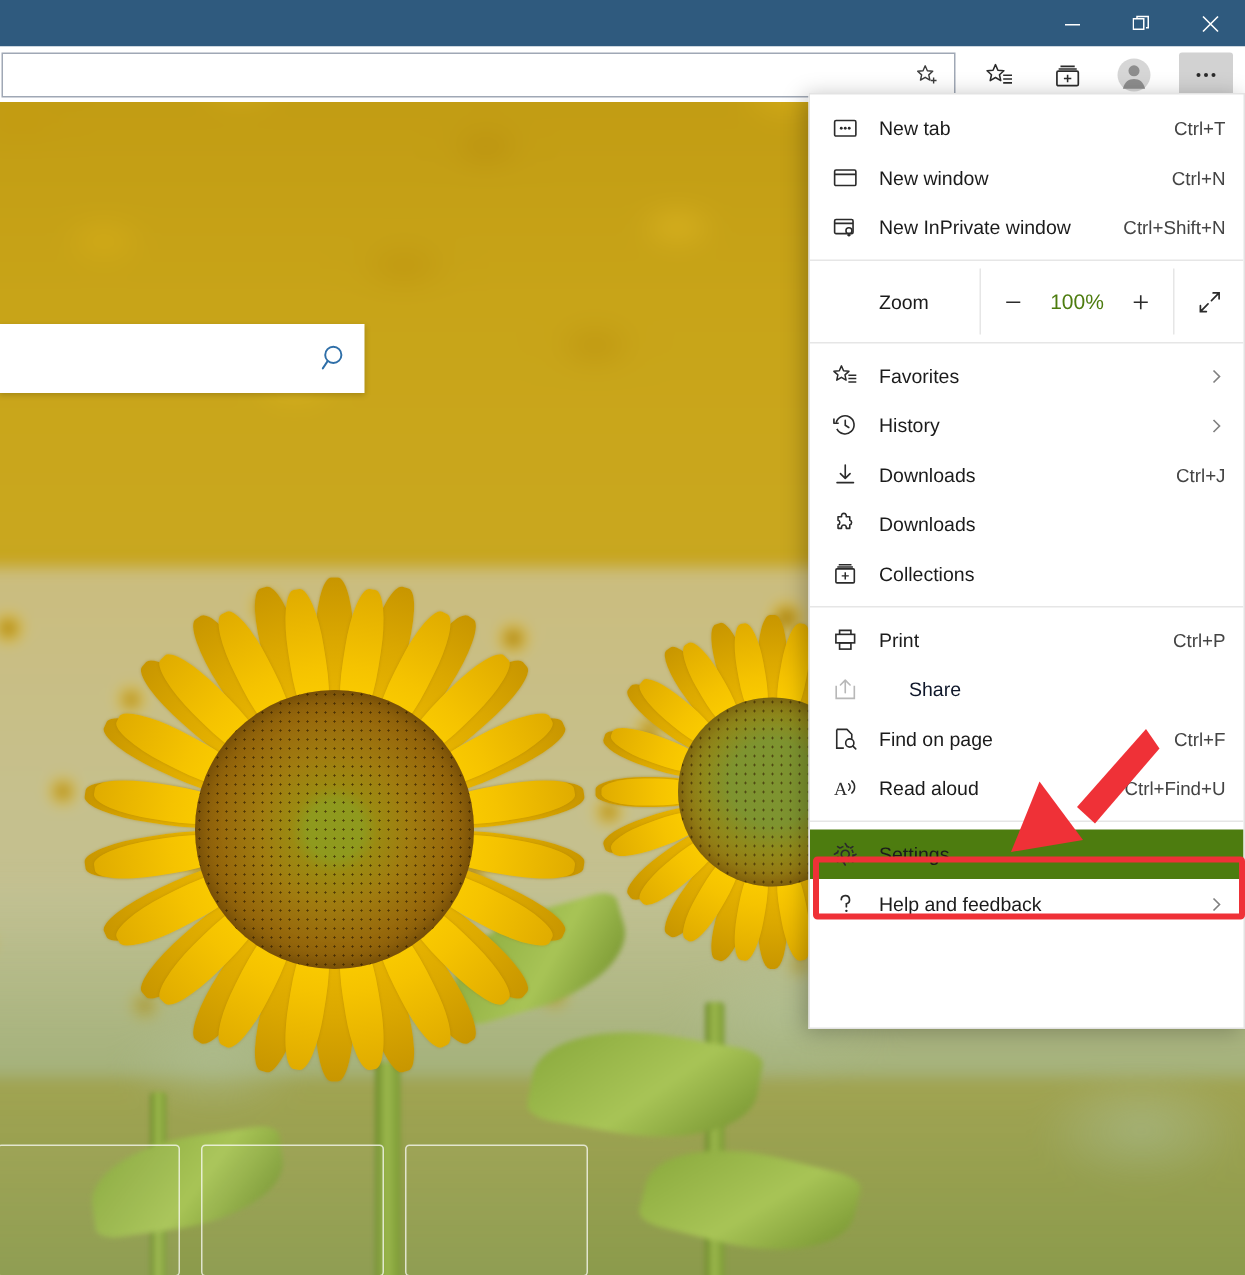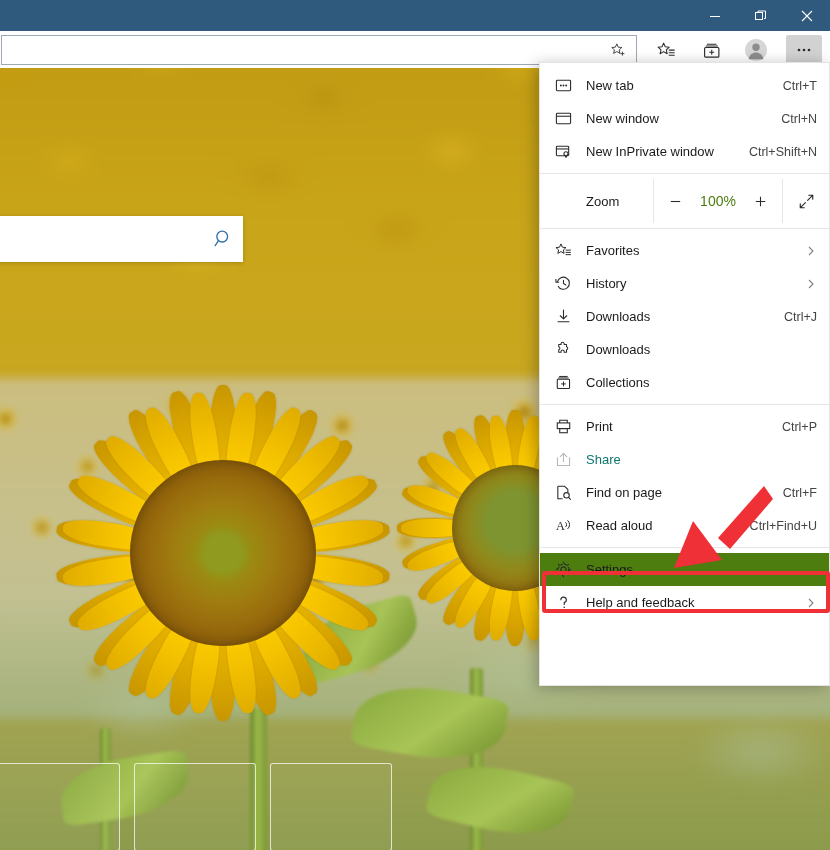--- a/index.html
+++ b/index.html
@@ -208,21 +208,21 @@
     display: flex; align-items: center;
     padding: 0 12px 0 0;
   }
   .mi .mi-ico {
     width: 46px; min-width: 46px; height: 33px;
     display: flex; align-items: center; justify-content: center;
   }
   .mi .mi-label { flex: 1; white-space: nowrap; }
   .mi .mi-accel { color: #444; font-size: 12.5px; white-space: nowrap; }
   .mi .mi-chev { width: 18px; display: flex; justify-content: flex-end; }
-  .mi.disabled { color: #0f766e; }
+  .mi.disabled { color: #0f172a; gap: 20px; }
   .mi.noicon .mi-ico { width: 46px; min-width: 46px; }
   .msep { height: 1px; background: #e6e6e6; margin: 5px 0; }
 
   
   #zoomrow {
     height: 44px; display: flex; align-items: stretch;
   }
   #zoom-label {
     flex: 1; display: flex; align-items: center; padding-left: 46px;
   }

